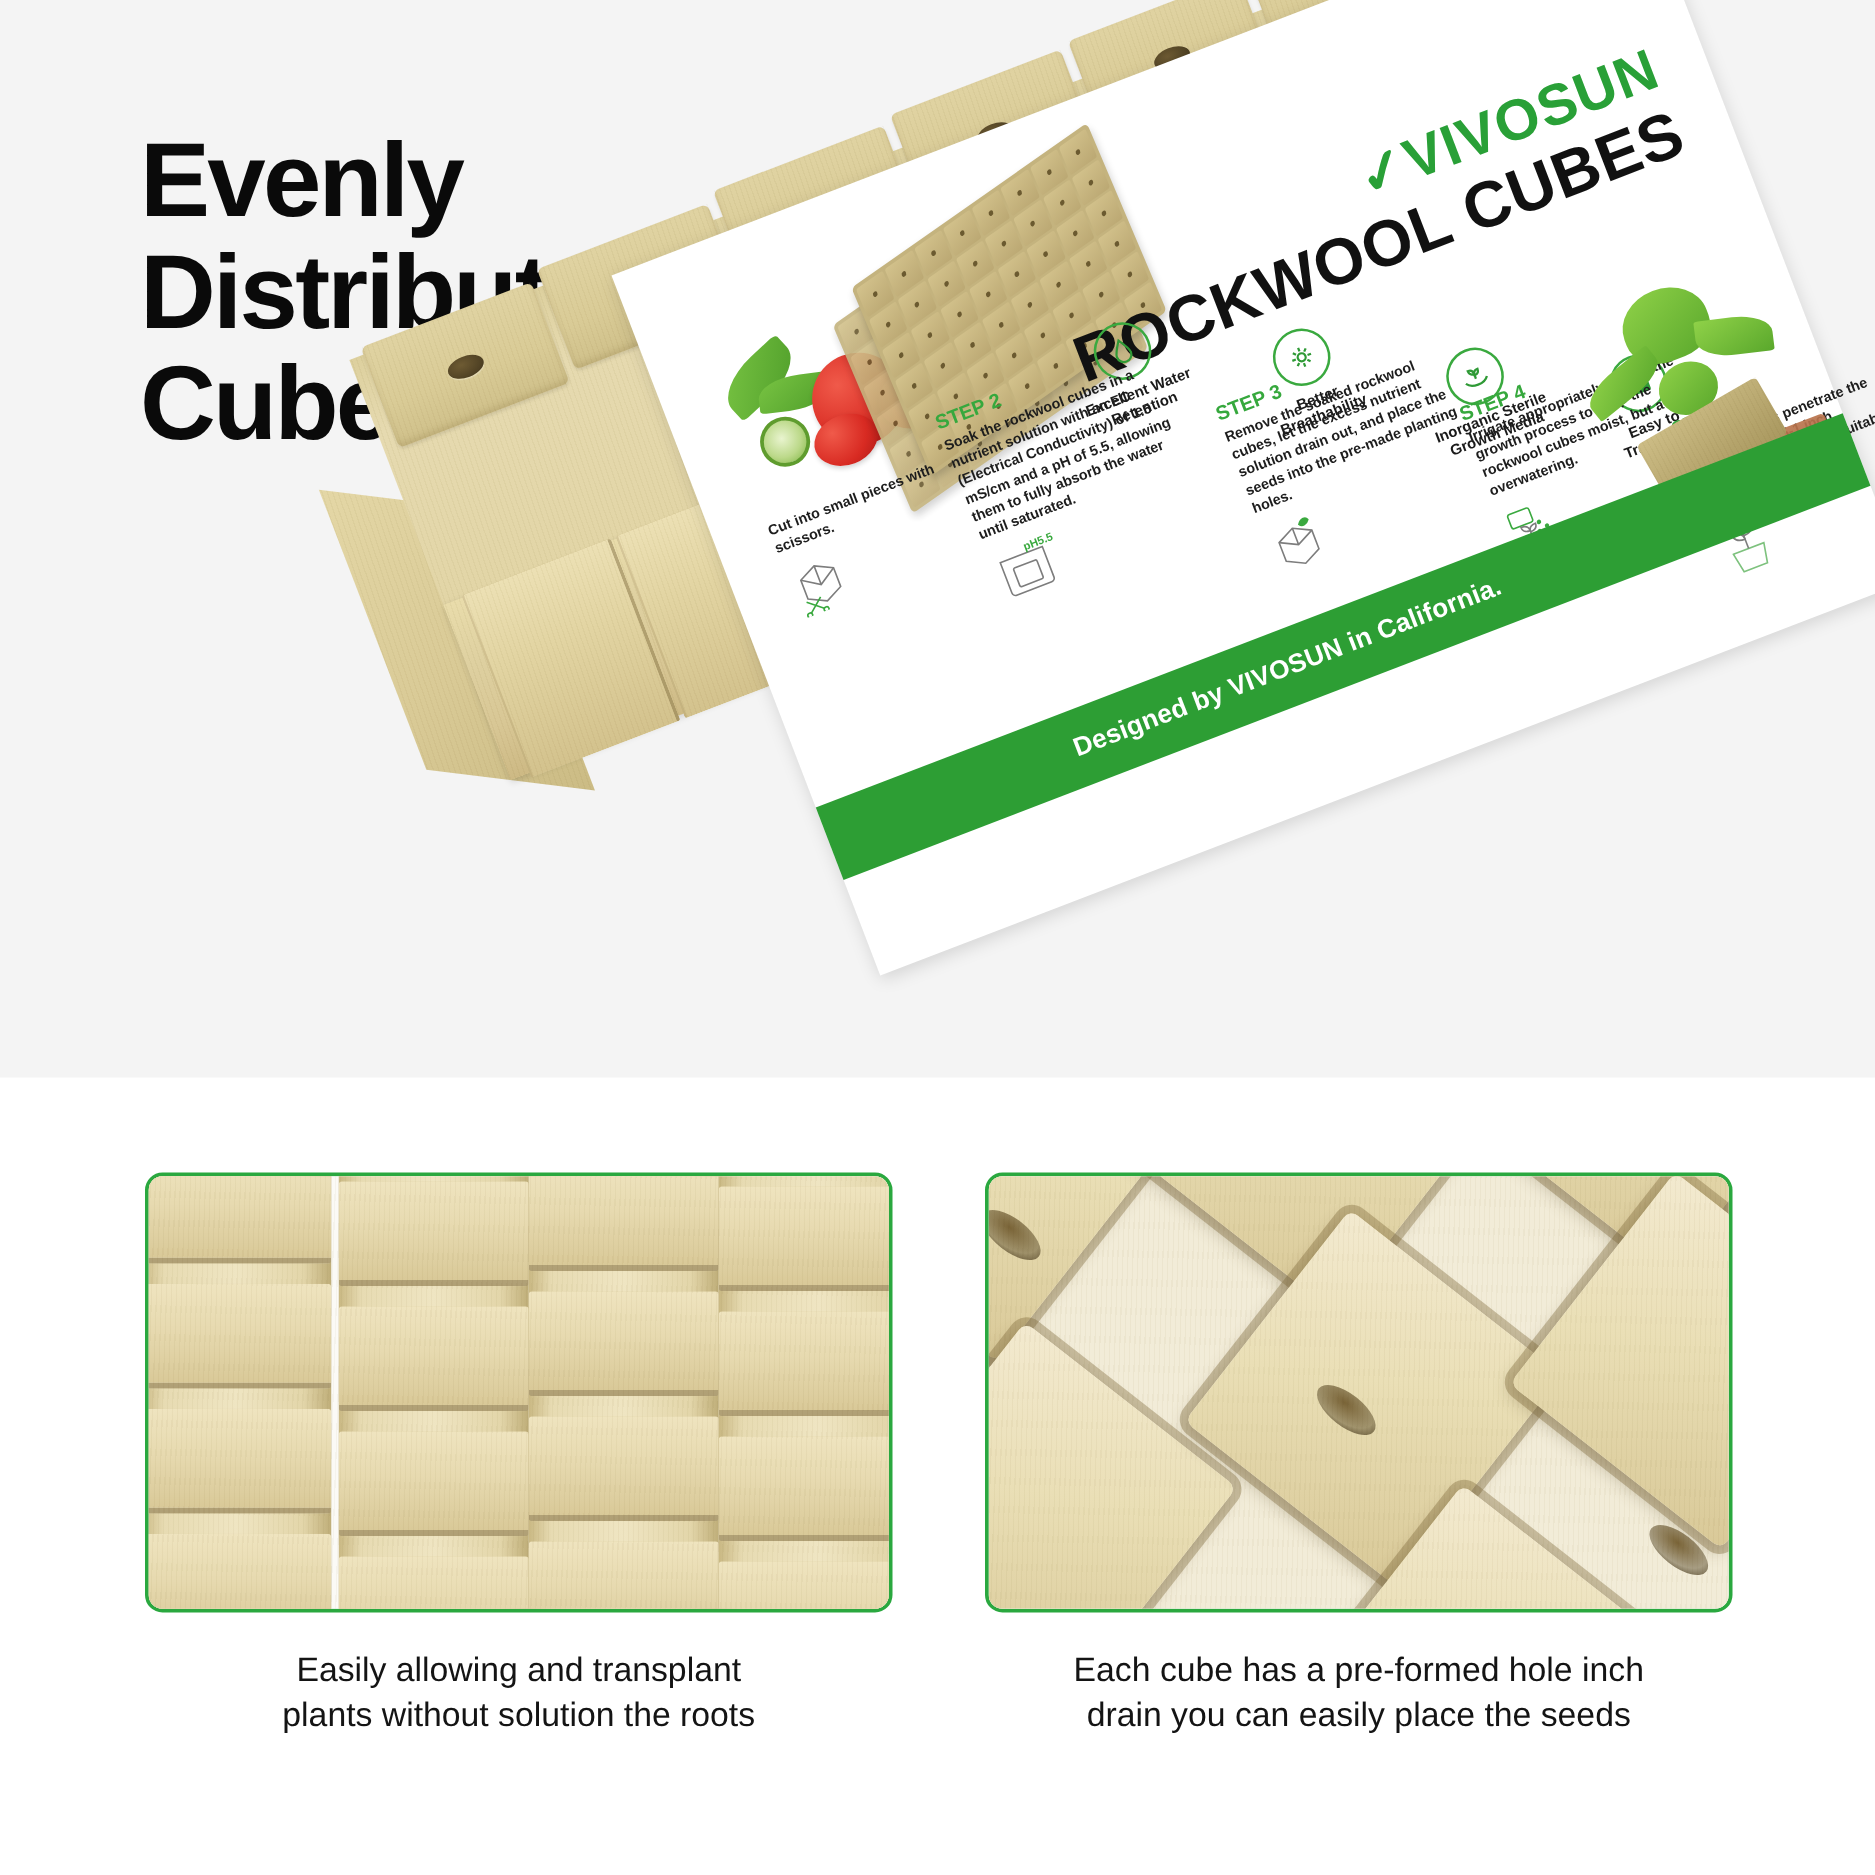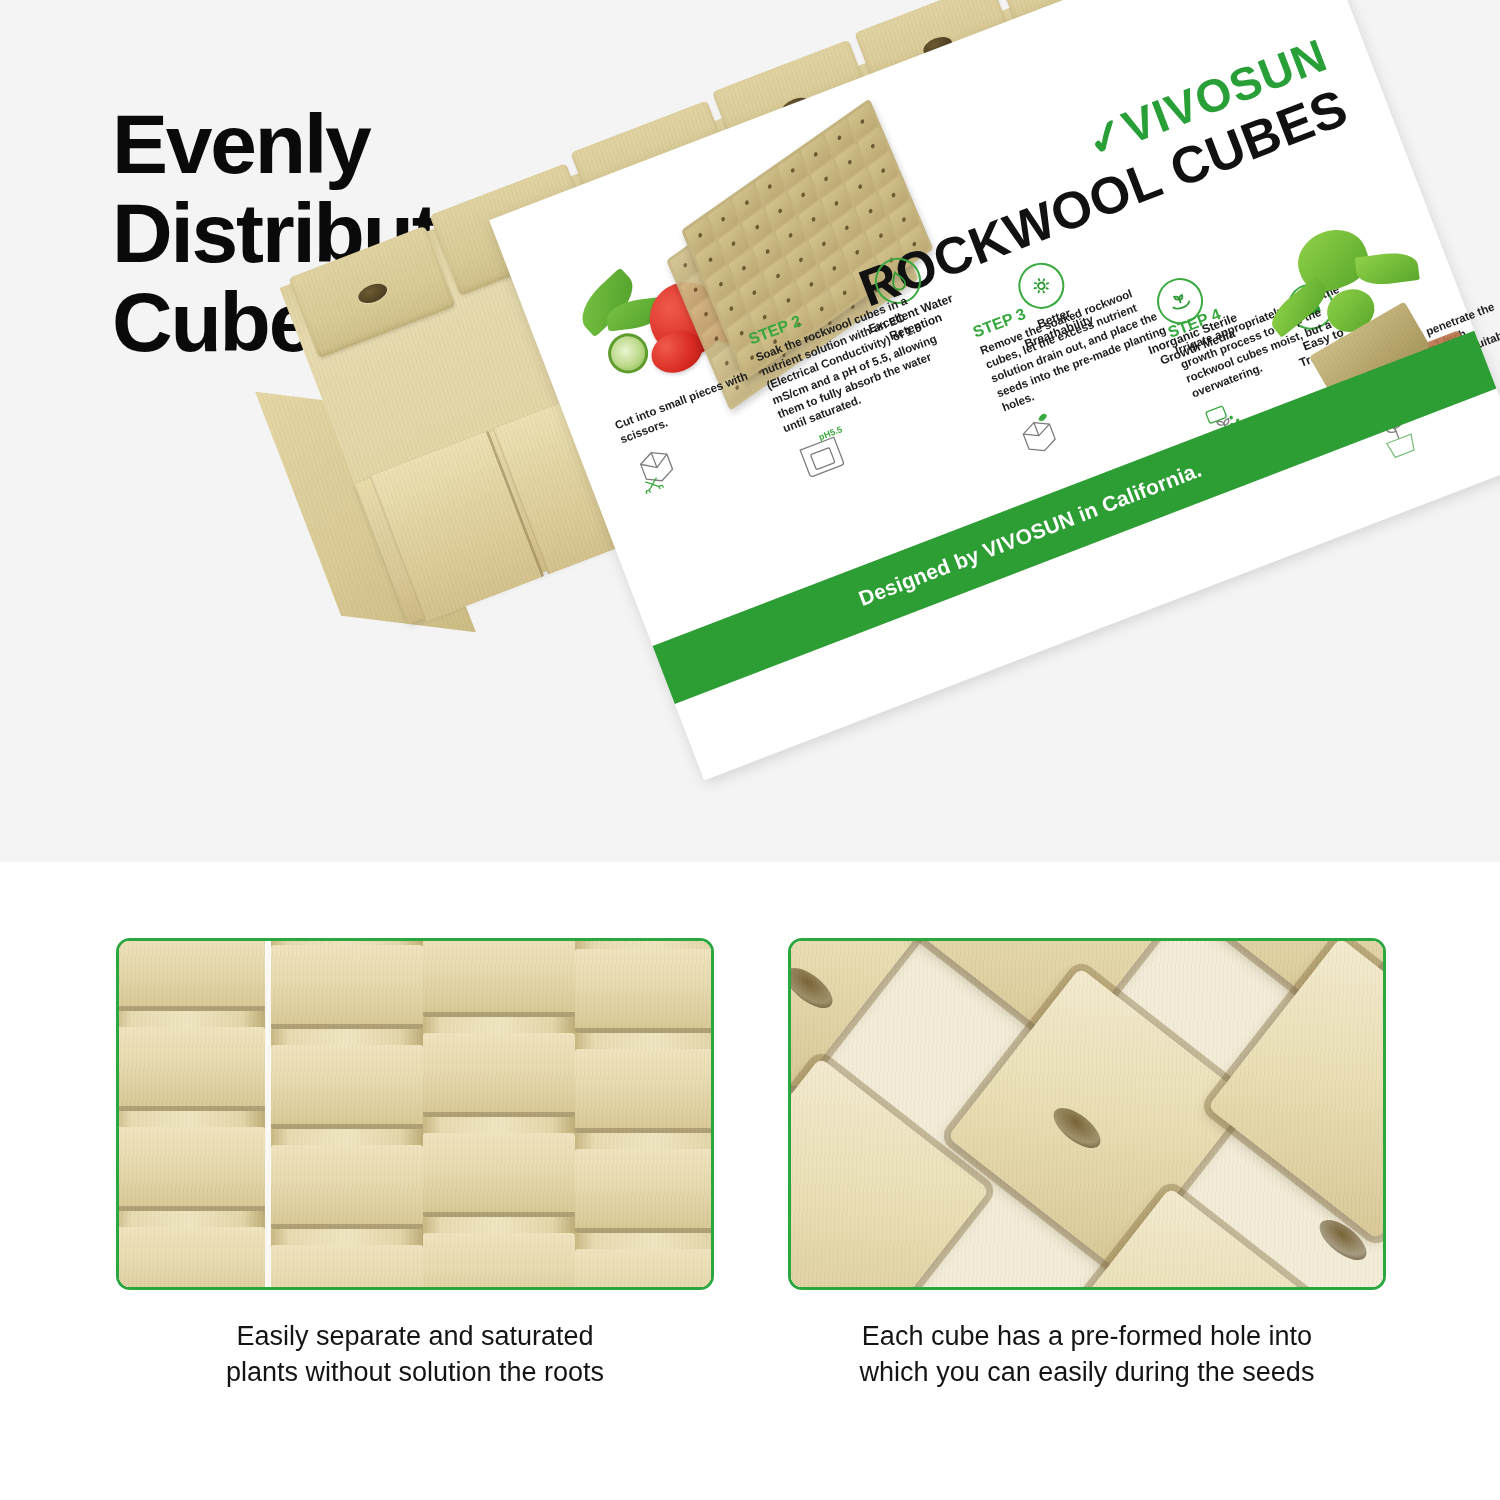--- a/index.html
+++ b/index.html
@@ -628,20 +628,20 @@
     <div class="dcube" style="left:460px;  top:40px;"></div>
     <div class="dcube" style="left:290px;  top:290px;"></div>
     <div class="dhole" style="left:-10px; top:34px;"></div>
     <div class="dhole" style="left:258px; top:174px;"></div>
     <div class="dhole" style="left:524px; top:286px;"></div>
     <div class="fiber"></div>
   </div>
 </div>
 
 <div class="caption" id="cap-left">
-  <span class="cl">Easily separate and saturated</span>
+  <span class="cl">Easily allowing and transplant</span>
   <span class="cl">plants without solution the roots</span>
 </div>
 
 <div class="caption" id="cap-right">
-  <span class="cl">Each cube has a pre-formed hole into</span>
-  <span class="cl">which you can easily during the seeds</span>
+  <span class="cl">Each cube has a pre-formed hole inch</span>
+  <span class="cl">drain you can easily place the seeds</span>
 </div>
 
 </body></html>

